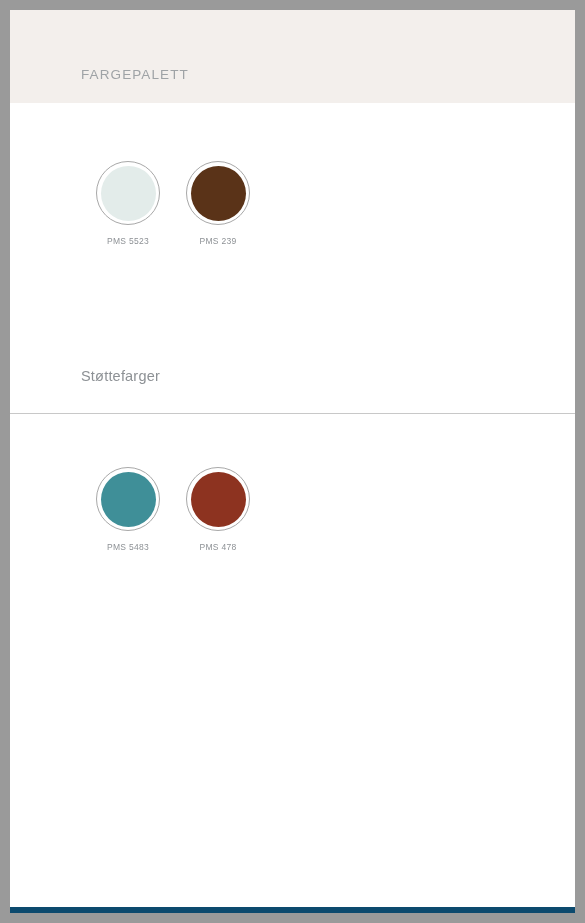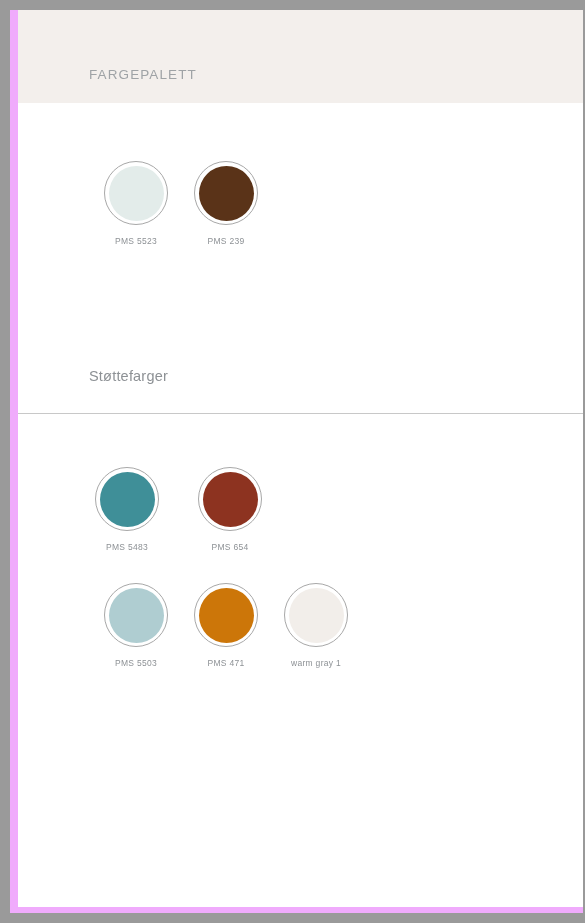--- a/index.html
+++ b/index.html
@@ -78,23 +78,22 @@
     width: 100%;
   }
 
   
   .support-section {
     position: relative;
     background: #ffffff;
     height: 493px;
   }
   .row-support-1 {
-    left: 64px;
+    left: 73px;
     top: 53px;
-    gap: 13px;
   }
   .row-support-2 {
     left: 73px;
     top: 169px;
   }
 
   
   .swatch {
     width: 90px;
     display: flex;
@@ -122,21 +121,21 @@
     font-size: 8.5px;
     color: #8d9195;
     letter-spacing: 0.3px;
     white-space: nowrap;
     text-align: center;
   }
 </style>
 </head>
 <body style="background: rgb(154, 154, 154);">
 
-<div id="page" style="background: #f0abfc; padding-left: 8px;">
+<div id="page" style="background: #0c4a6e;">
 
   <div class="header-band" style="background: rgb(243, 239, 236);">
     <div class="header-title" style="color: rgb(159, 163, 166);">FARGEPALETT</div>
   </div>
 
   <div class="primary-section">
     <div class="swatch-row row-primary">
 
       <div class="swatch">
         <div class="swatch-disc">
@@ -169,46 +168,22 @@
         <div class="swatch-disc">
           <div class="swatch-fill" style="background: rgb(63, 143, 152);"></div>
         </div>
         <div class="swatch-label">PMS 5483</div>
       </div>
 
       <div class="swatch">
         <div class="swatch-disc">
           <div class="swatch-fill" style="background: rgb(141, 51, 32);"></div>
         </div>
-        <div class="swatch-label">PMS 654</div>
+        <div class="swatch-label">PMS 478</div>
       </div>
 
 
     </div>
 
-    <div class="swatch-row row-support-2">
-
-      <div class="swatch">
-        <div class="swatch-disc">
-          <div class="swatch-fill" style="background: rgb(175, 205, 209);"></div>
-        </div>
-        <div class="swatch-label">PMS 5503</div>
-      </div>
-
-      <div class="swatch">
-        <div class="swatch-disc">
-          <div class="swatch-fill" style="background: rgb(204, 118, 9);"></div>
-        </div>
-        <div class="swatch-label">PMS 471</div>
-      </div>
-
-      <div class="swatch">
-        <div class="swatch-disc">
-          <div class="swatch-fill" style="background: rgb(242, 238, 234);"></div>
-        </div>
-        <div class="swatch-label">warm gray 1</div>
-      </div>
-
-    </div>
 
   </div>
 
 </div>
 
 </body></html>

